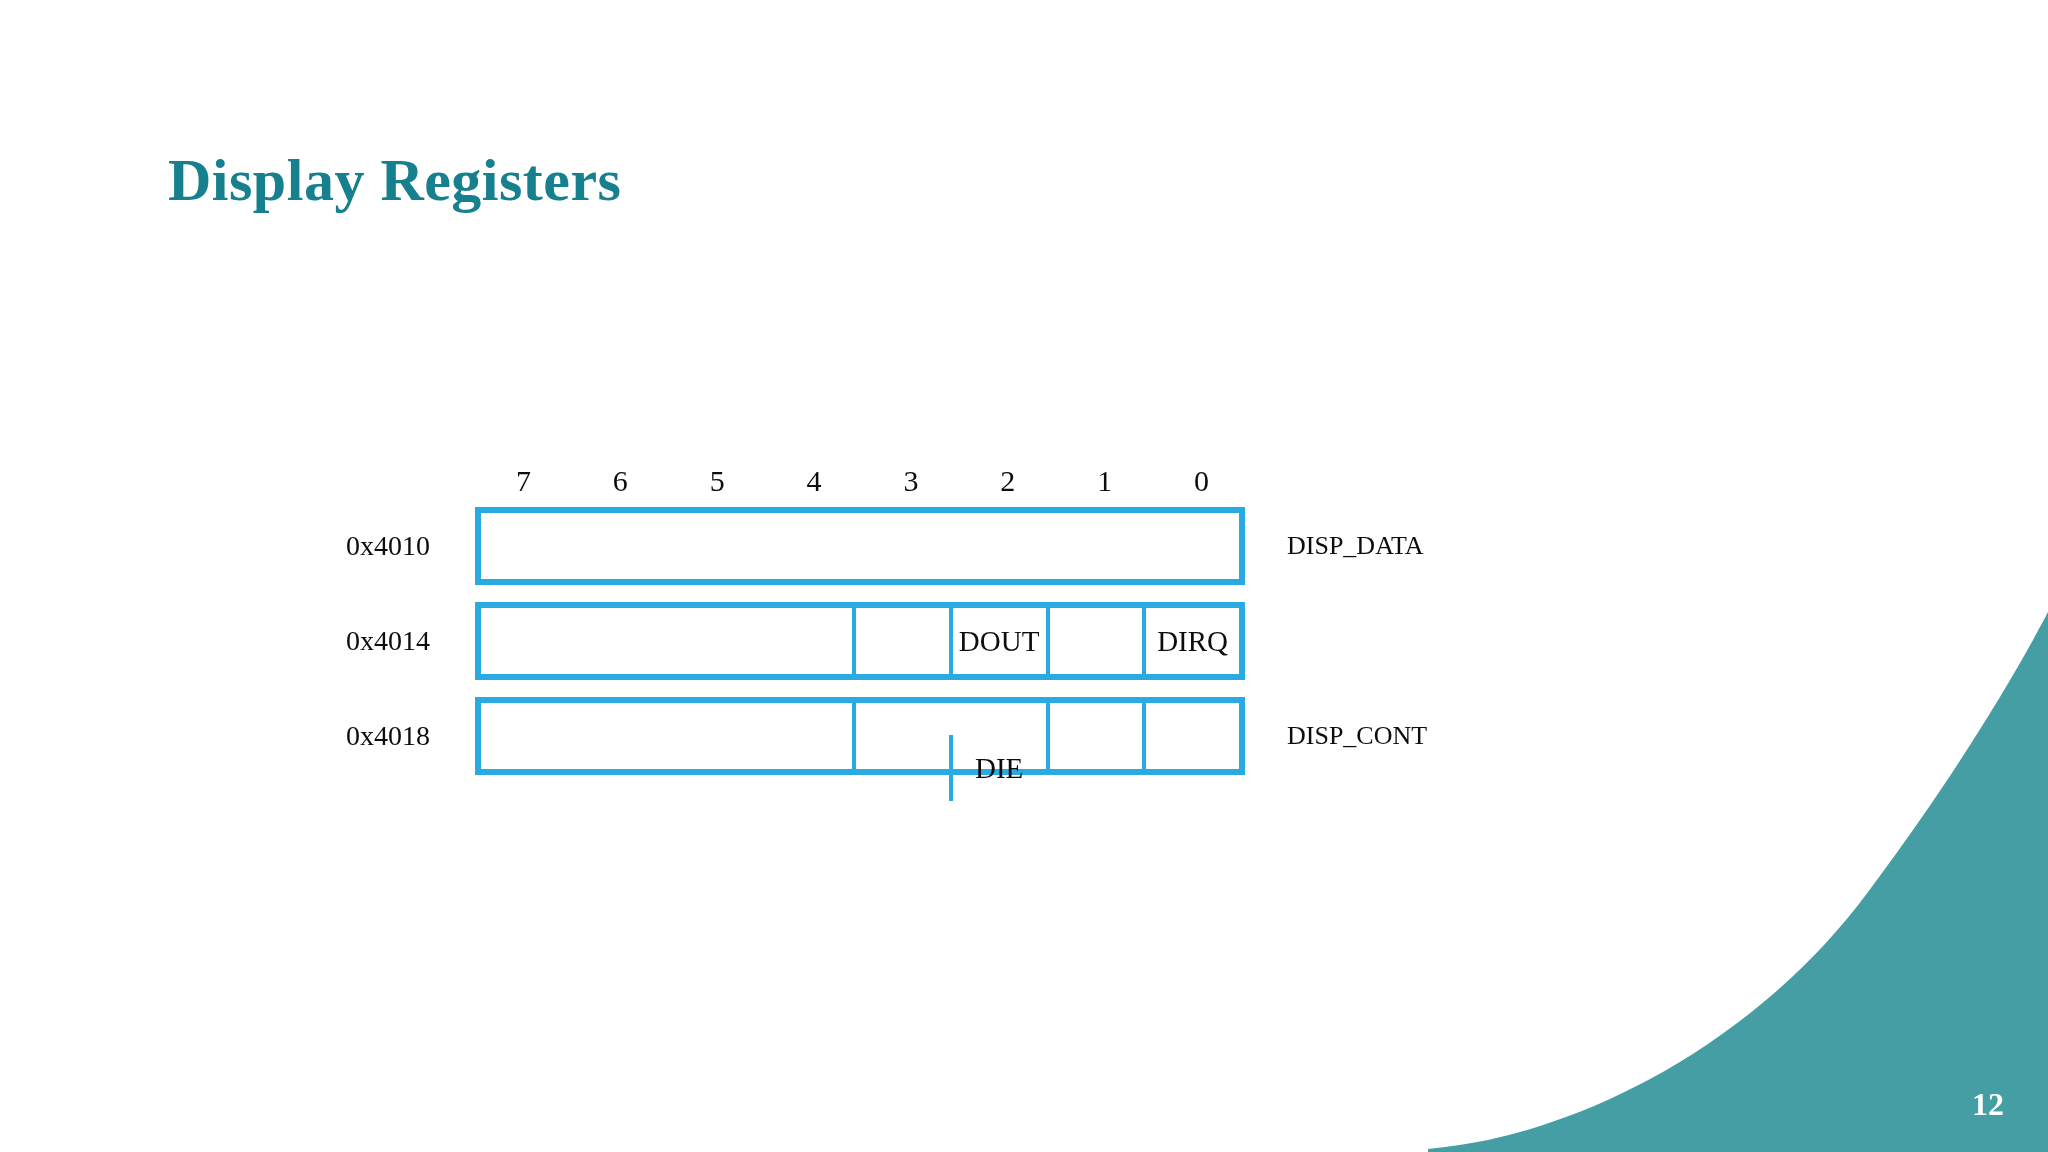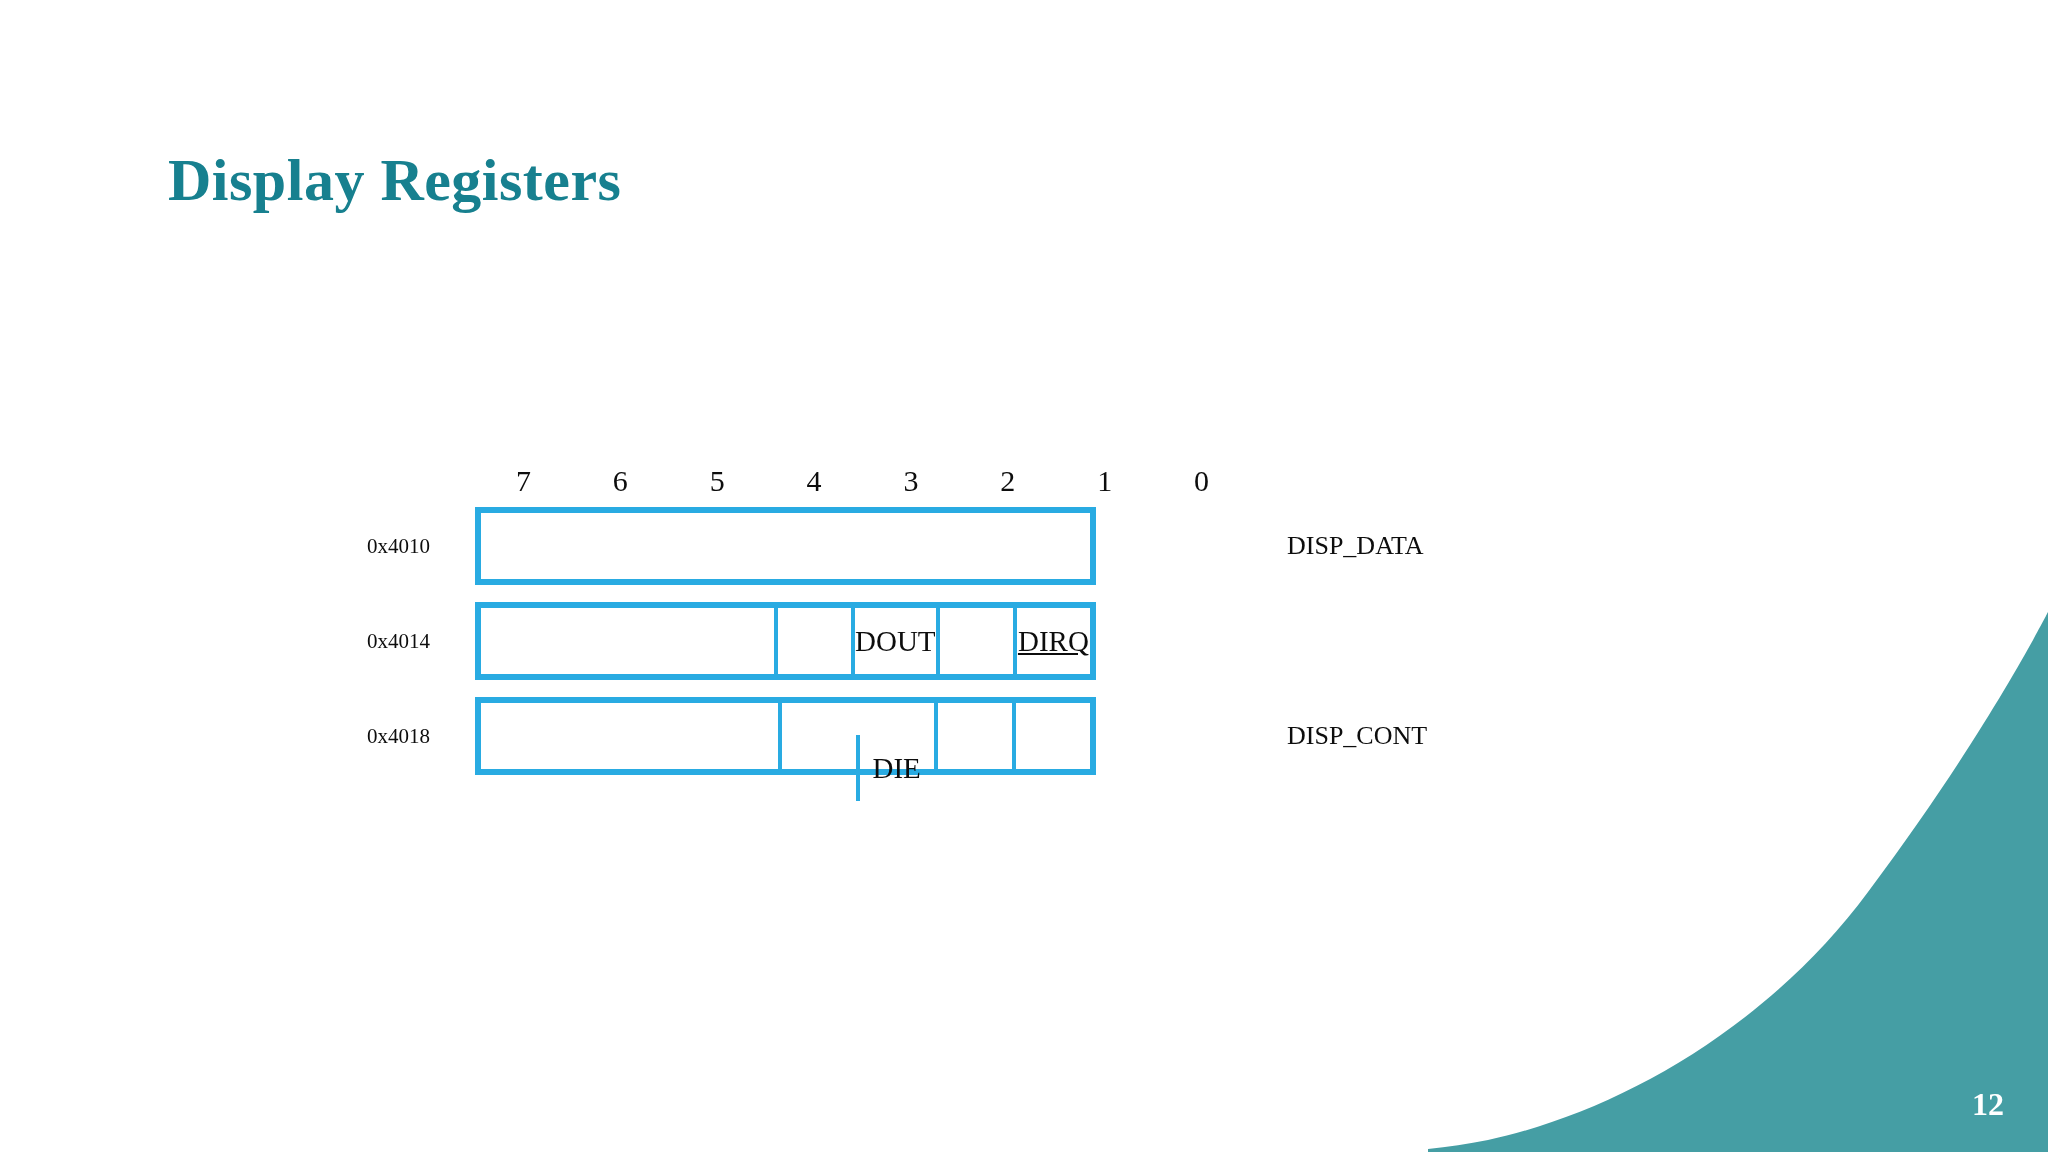--- a/index.html
+++ b/index.html
@@ -67,39 +67,39 @@
     height: 78px;
     margin-bottom: 17px;
   }
   .reg-address {
     position: absolute;
     right: 100%;
     margin-right: 45px;
     top: 0;
     height: 78px;
     line-height: 78px;
-    font-size: 21px;
+    font-size: 28px;
     color: #0d0d0d;
     white-space: nowrap;
   }
   .reg-name {
     position: absolute;
     left: 100%;
     margin-left: 37px;
     top: 0;
     height: 78px;
     line-height: 78px;
     font-size: 26px;
     color: #0d0d0d;
     white-space: nowrap;
   }
 
   .reg-box {
     display: flex;
-    width: 621px;
+    width: 770px;
     height: 78px;
     box-sizing: border-box;
     border: 6px solid #29ABE2;
     background: #ffffff;
   }
   .reg-cell {
     box-sizing: border-box;
     height: 100%;
     display: flex;
     align-items: center;
@@ -148,21 +148,21 @@
       <div class="reg-name">DISP_DATA</div>
     </div>
 
     <div class="reg-row">
       <div class="reg-address">0x4014</div>
       <div class="reg-box">
         <div class="reg-cell" style="flex:4 1 0;"></div>
         <div class="reg-cell" style="flex:1 1 0;"></div>
         <div class="reg-cell" style="flex:1 1 0;">DOUT</div>
         <div class="reg-cell" style="flex:1 1 0;"></div>
-        <div class="reg-cell" style="flex:1 1 0;text-decoration:underline;">DIRQ</div>
+        <div class="reg-cell" style="flex:1 1 0;">DIRQ</div>
       </div>
     </div>
 
     <div class="reg-row">
       <div class="reg-address">0x4018</div>
       <div class="reg-box">
         <div class="reg-cell" style="flex:4 1 0;"></div>
         <div class="reg-cell" style="flex:1 1 0;"></div>
         <div class="reg-cell" style="flex:1 1 0;margin-top:32px;">DIE</div>
         <div class="reg-cell" style="flex:1 1 0;"></div>

